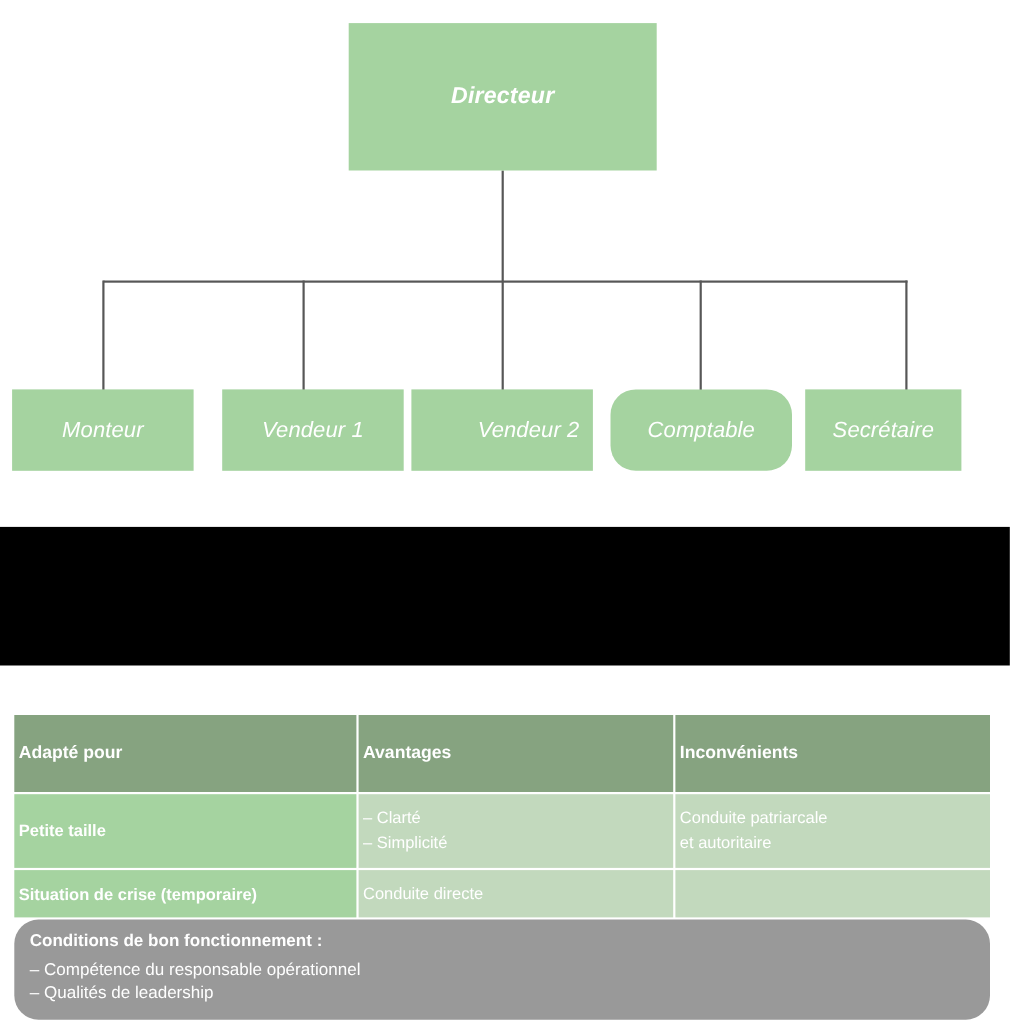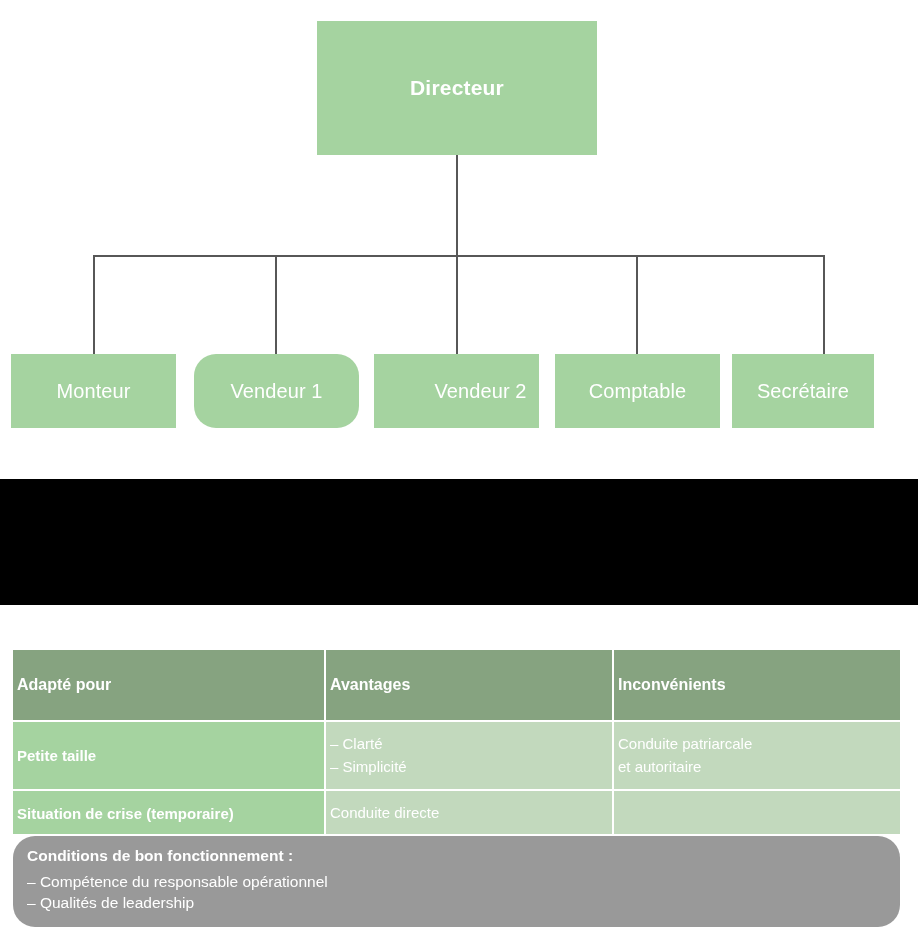--- a/index.html
+++ b/index.html
@@ -26,41 +26,42 @@
 
   .node {
     position: absolute;
     background: #a5d3a0;
     color: #ffffff;
     display: flex;
     align-items: center;
     justify-content: center;
     box-sizing: border-box;
     z-index: 2;
+    font-style: italic;
   }
   .node-root {
     left: 317px;
     top: 21px;
     width: 280px;
     height: 134px;
     font-size: 21px;
     font-weight: bold;
     letter-spacing: 0.2px;
   }
   .node-leaf {
     top: 354px;
     height: 74px;
     font-size: 20px;
     font-weight: normal;
     letter-spacing: 0.1px;
   }
   .leaf-0 { left: 11px;  width: 165px; }
-  .leaf-1 { left: 194px; width: 165px; border-radius: 22px; }
+  .leaf-1 { left: 202px; width: 165px; }
   .leaf-2 { left: 374px; width: 165px; padding-left: 48px; }
-  .leaf-3 { left: 555px; width: 165px; }
+  .leaf-3 { left: 555px; width: 165px; border-radius: 23px; }
   .leaf-4 { left: 732px; width: 142px; }
 
   .connector {
     position: absolute;
     background: #575757;
     z-index: 1;
   }
   .conn-root-stem { left: 456px; top: 155px; width: 2px; height: 200px; }
   .conn-hbar      { left: 94px;  top: 255px; width: 731px; height: 2px; }
   .conn-drop      { top: 255px;  width: 2px; height: 100px; }

